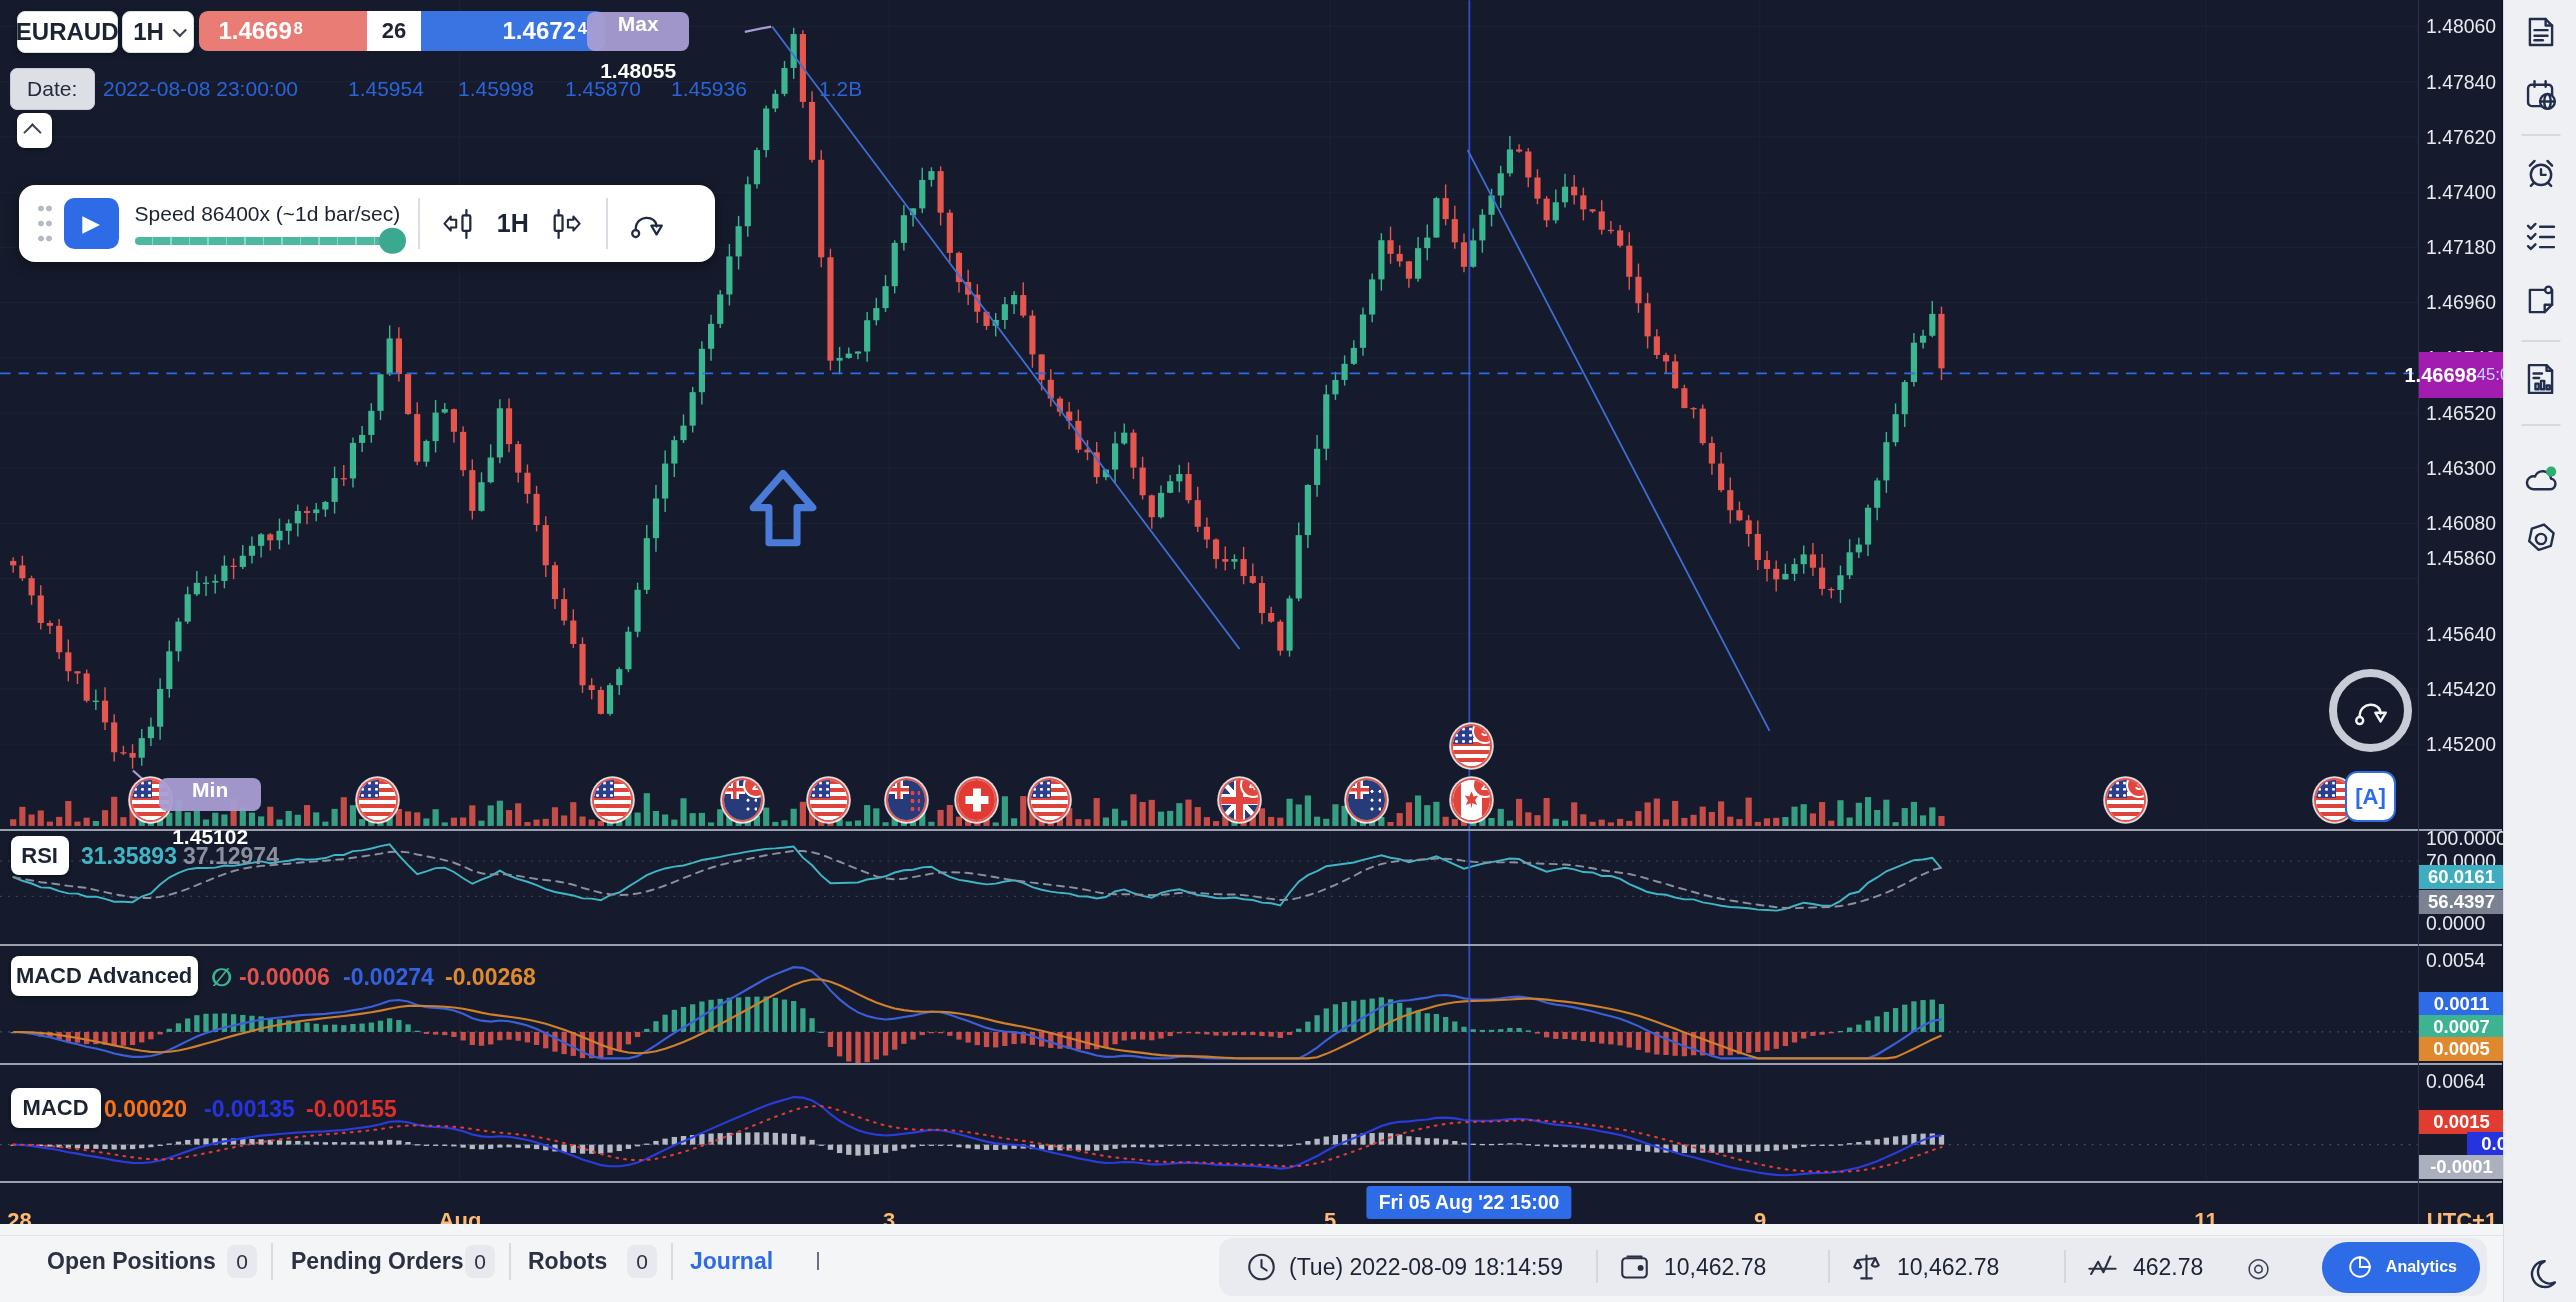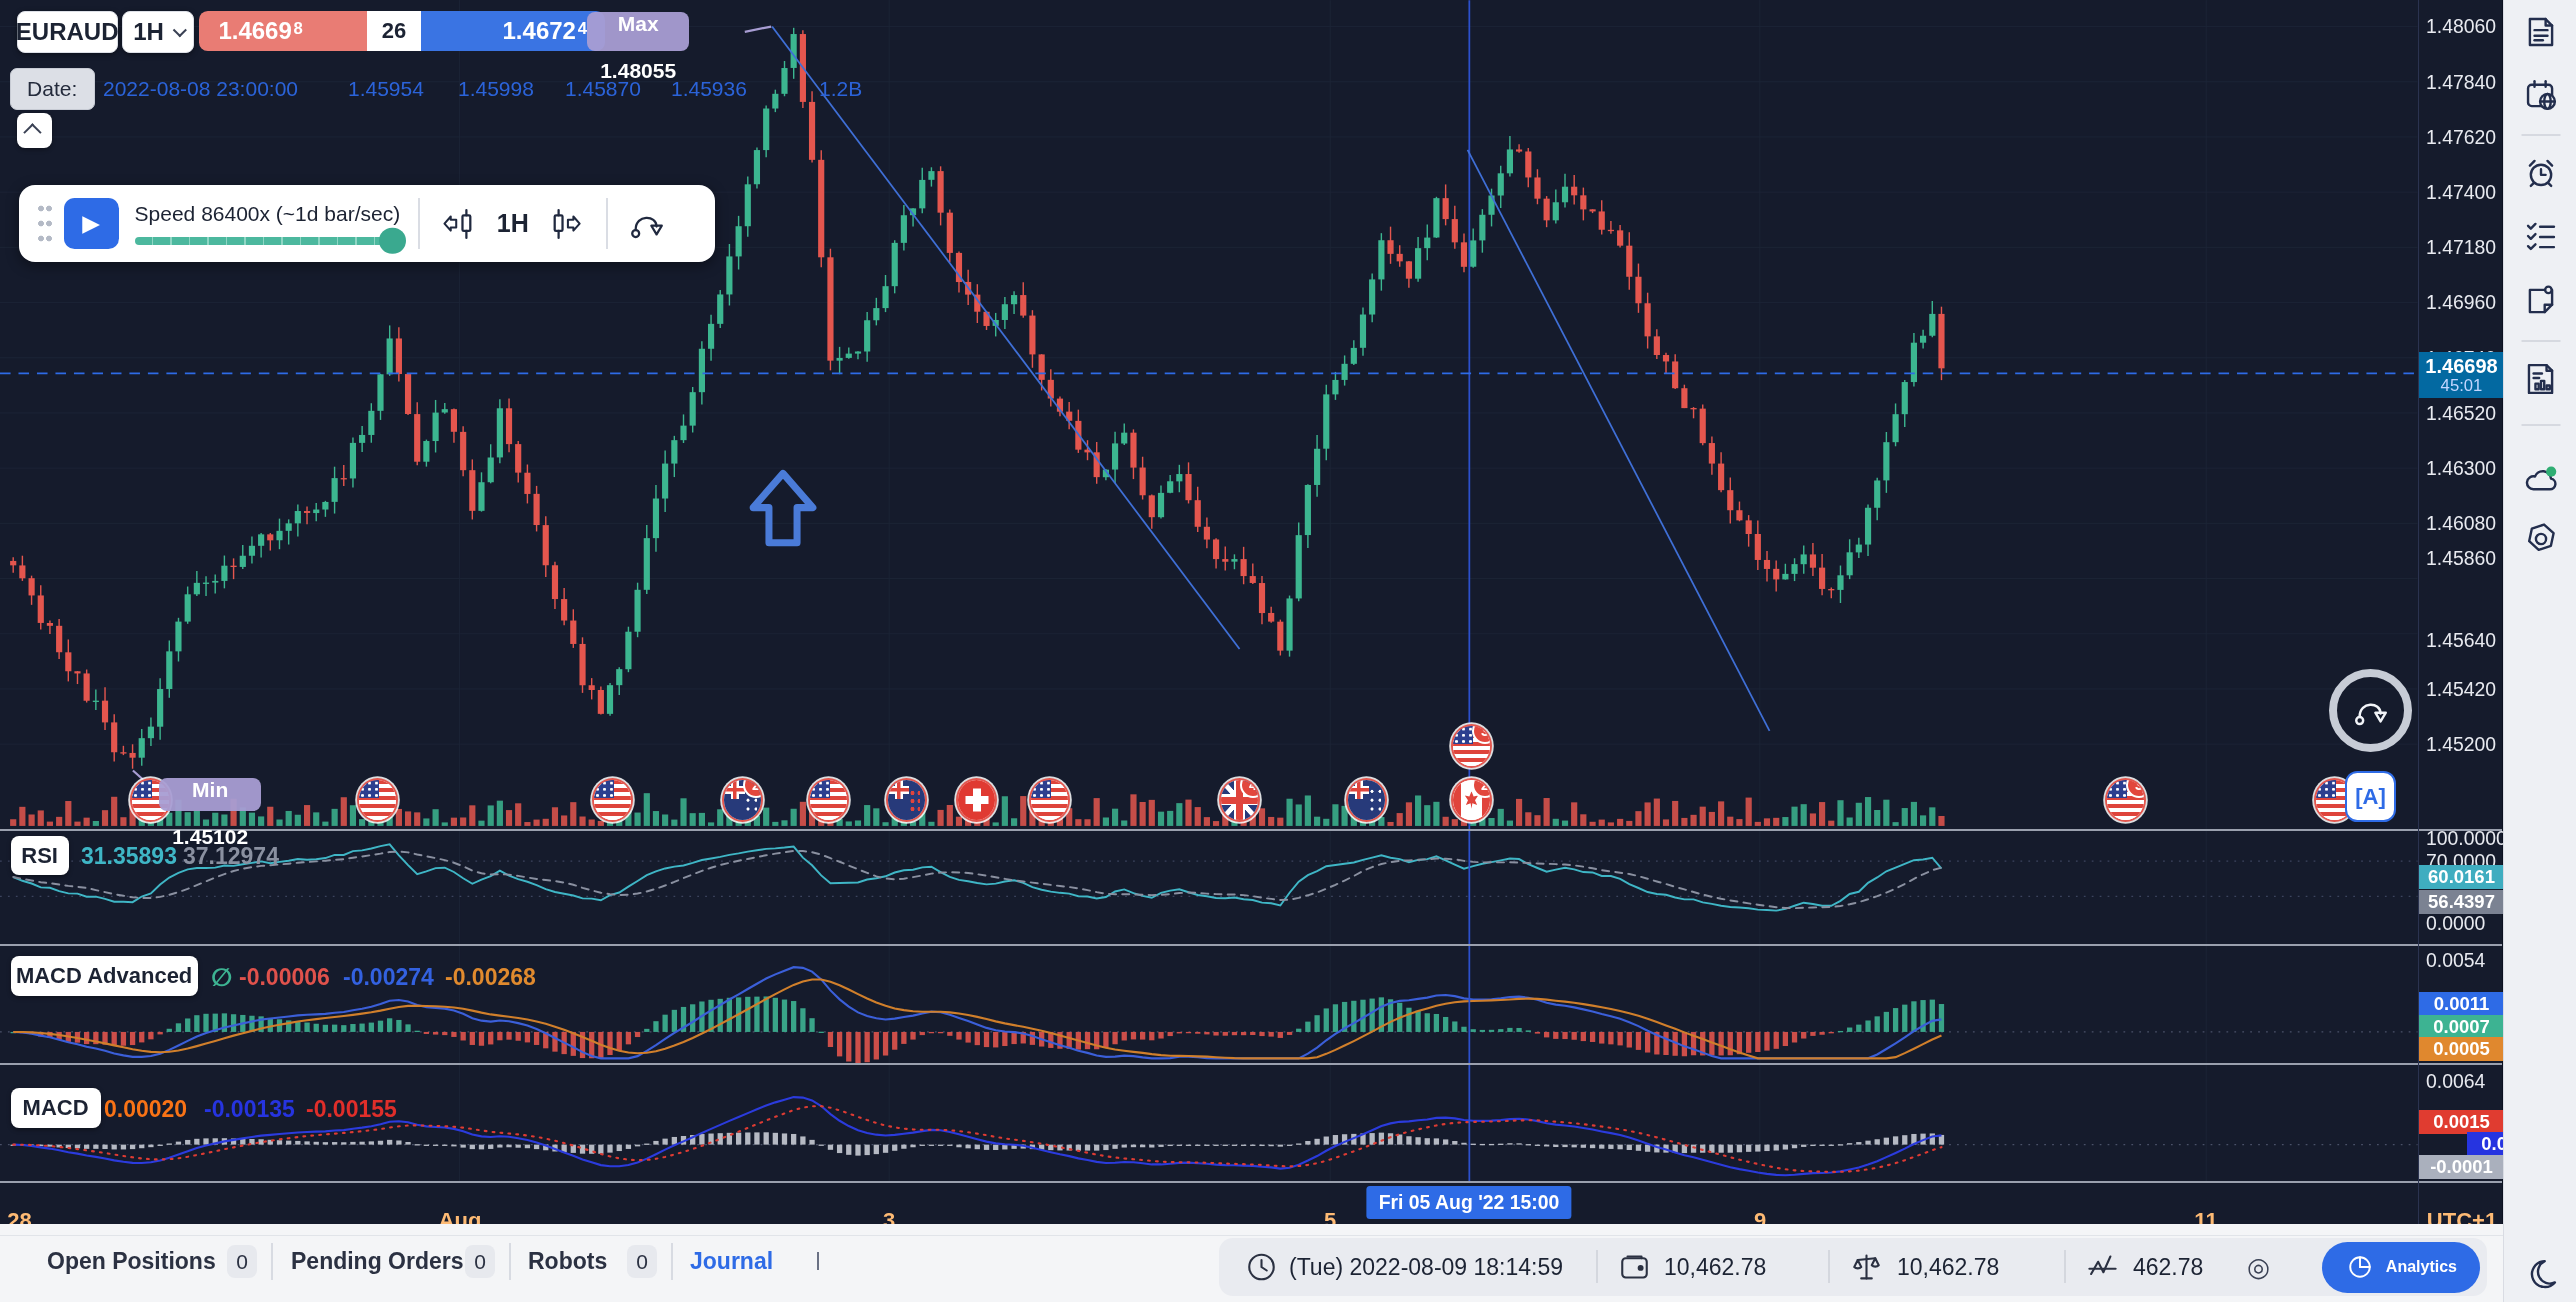--- a/index.html
+++ b/index.html
@@ -7,21 +7,21 @@
        font-family:"Liberation Sans","DejaVu Sans",sans-serif;-webkit-font-smoothing:antialiased;}
   #app{position:absolute;inset:0;}
   
   #chart-region{position:absolute;left:0;top:0;width:2502px;height:1224px;background:#151b2c;}
   #chart-svg{position:absolute;left:0;top:0;}
   .sep{position:absolute;left:0;width:2502px;height:1.8px;background:#9aa0ae;z-index:6;}
   #price-axis{position:absolute;left:2418px;top:0;width:85px;height:1224px;border-left:0.9px solid #2b3350;z-index:7;}
   .axlab{position:absolute;left:7px;transform:translateY(-50%);color:#e8eaf0;font-size:19.4px;white-space:nowrap;}
   .axbadge{position:absolute;left:0;width:85px;transform:translateY(-50%);color:#fff;font-size:18.5px;font-weight:700;
            display:flex;align-items:center;justify-content:center;height:24px;}
-  #cur-badge{position:absolute;left:0;width:85px;height:46px;background:#0369a1;display:flex;flex-direction:column;
+  #cur-badge{position:absolute;left:0;width:85px;height:46px;background:#a21caf;display:flex;
              align-items:center;justify-content:center;line-height:1.05;z-index:8;text-align:right;}
   #cur-badge .p{color:#fff;font-size:20px;font-weight:700;}
   #cur-badge .t{color:#c3d6ff;font-size:16.7px;}
   
   .tlab{position:absolute;transform:translateX(-50%);top:1190px;color:#fdba74;font-size:22px;font-weight:700;z-index:7;margin-top:18px;}
   #time-badge{position:absolute;top:1186px;height:33px;background:#2e6be6;color:#fff;font-size:19.4px;font-weight:600;
               display:flex;align-items:center;justify-content:center;padding:0 12.3px;border-radius:3.5px;
               transform:translateX(-50%);z-index:8;white-space:nowrap;}
   
   .chip{position:absolute;top:11.4px;height:40px;background:#fff;border:0.9px solid #dde0e7;border-radius:8px;
@@ -1363,21 +1363,21 @@
         <div class="axlab" style="top: 82px;">1.47840</div>
         <div class="axlab" style="top: 137px;">1.47620</div>
         <div class="axlab" style="top: 192px;">1.47400</div>
         <div class="axlab" style="top: 247px;">1.47180</div>
         <div class="axlab" style="top: 302px;">1.46960</div>
         <div class="axlab" style="top: 358px;">1.46740</div>
         <div class="axlab" style="top: 413px;">1.46520</div>
         <div class="axlab" style="top: 468px;">1.46300</div>
         <div class="axlab" style="top: 523px;">1.46080</div>
         <div class="axlab" style="top: 558px;">1.45860</div>
-        <div class="axlab" style="top: 634px; margin-top: 6px;">1.45640</div>
+        <div class="axlab" style="top: 634px;">1.45640</div>
         <div class="axlab" style="top: 689px;">1.45420</div>
         <div class="axlab" style="top: 744px;">1.45200</div>
         <div class="axlab" style="top: 838px;">100.0000</div>
         <div class="axlab" style="top: 861px;">70.0000</div>
         <div class="axlab" style="top: 923px;">0.0000</div>
         <div class="axbadge" style="top: 877px; background: rgb(63, 173, 192);">60.0161</div>
         <div class="axbadge" style="top: 902px; background: rgb(123, 130, 146);">56.4397</div>
         <div class="axlab" style="top: 960px;">0.0054</div>
         <div class="axbadge" style="top: 1004px; background: rgb(46, 107, 230);">0.0011</div>
         <div class="axbadge" style="top: 1027px; background: rgb(61, 179, 146);">0.0007</div>

